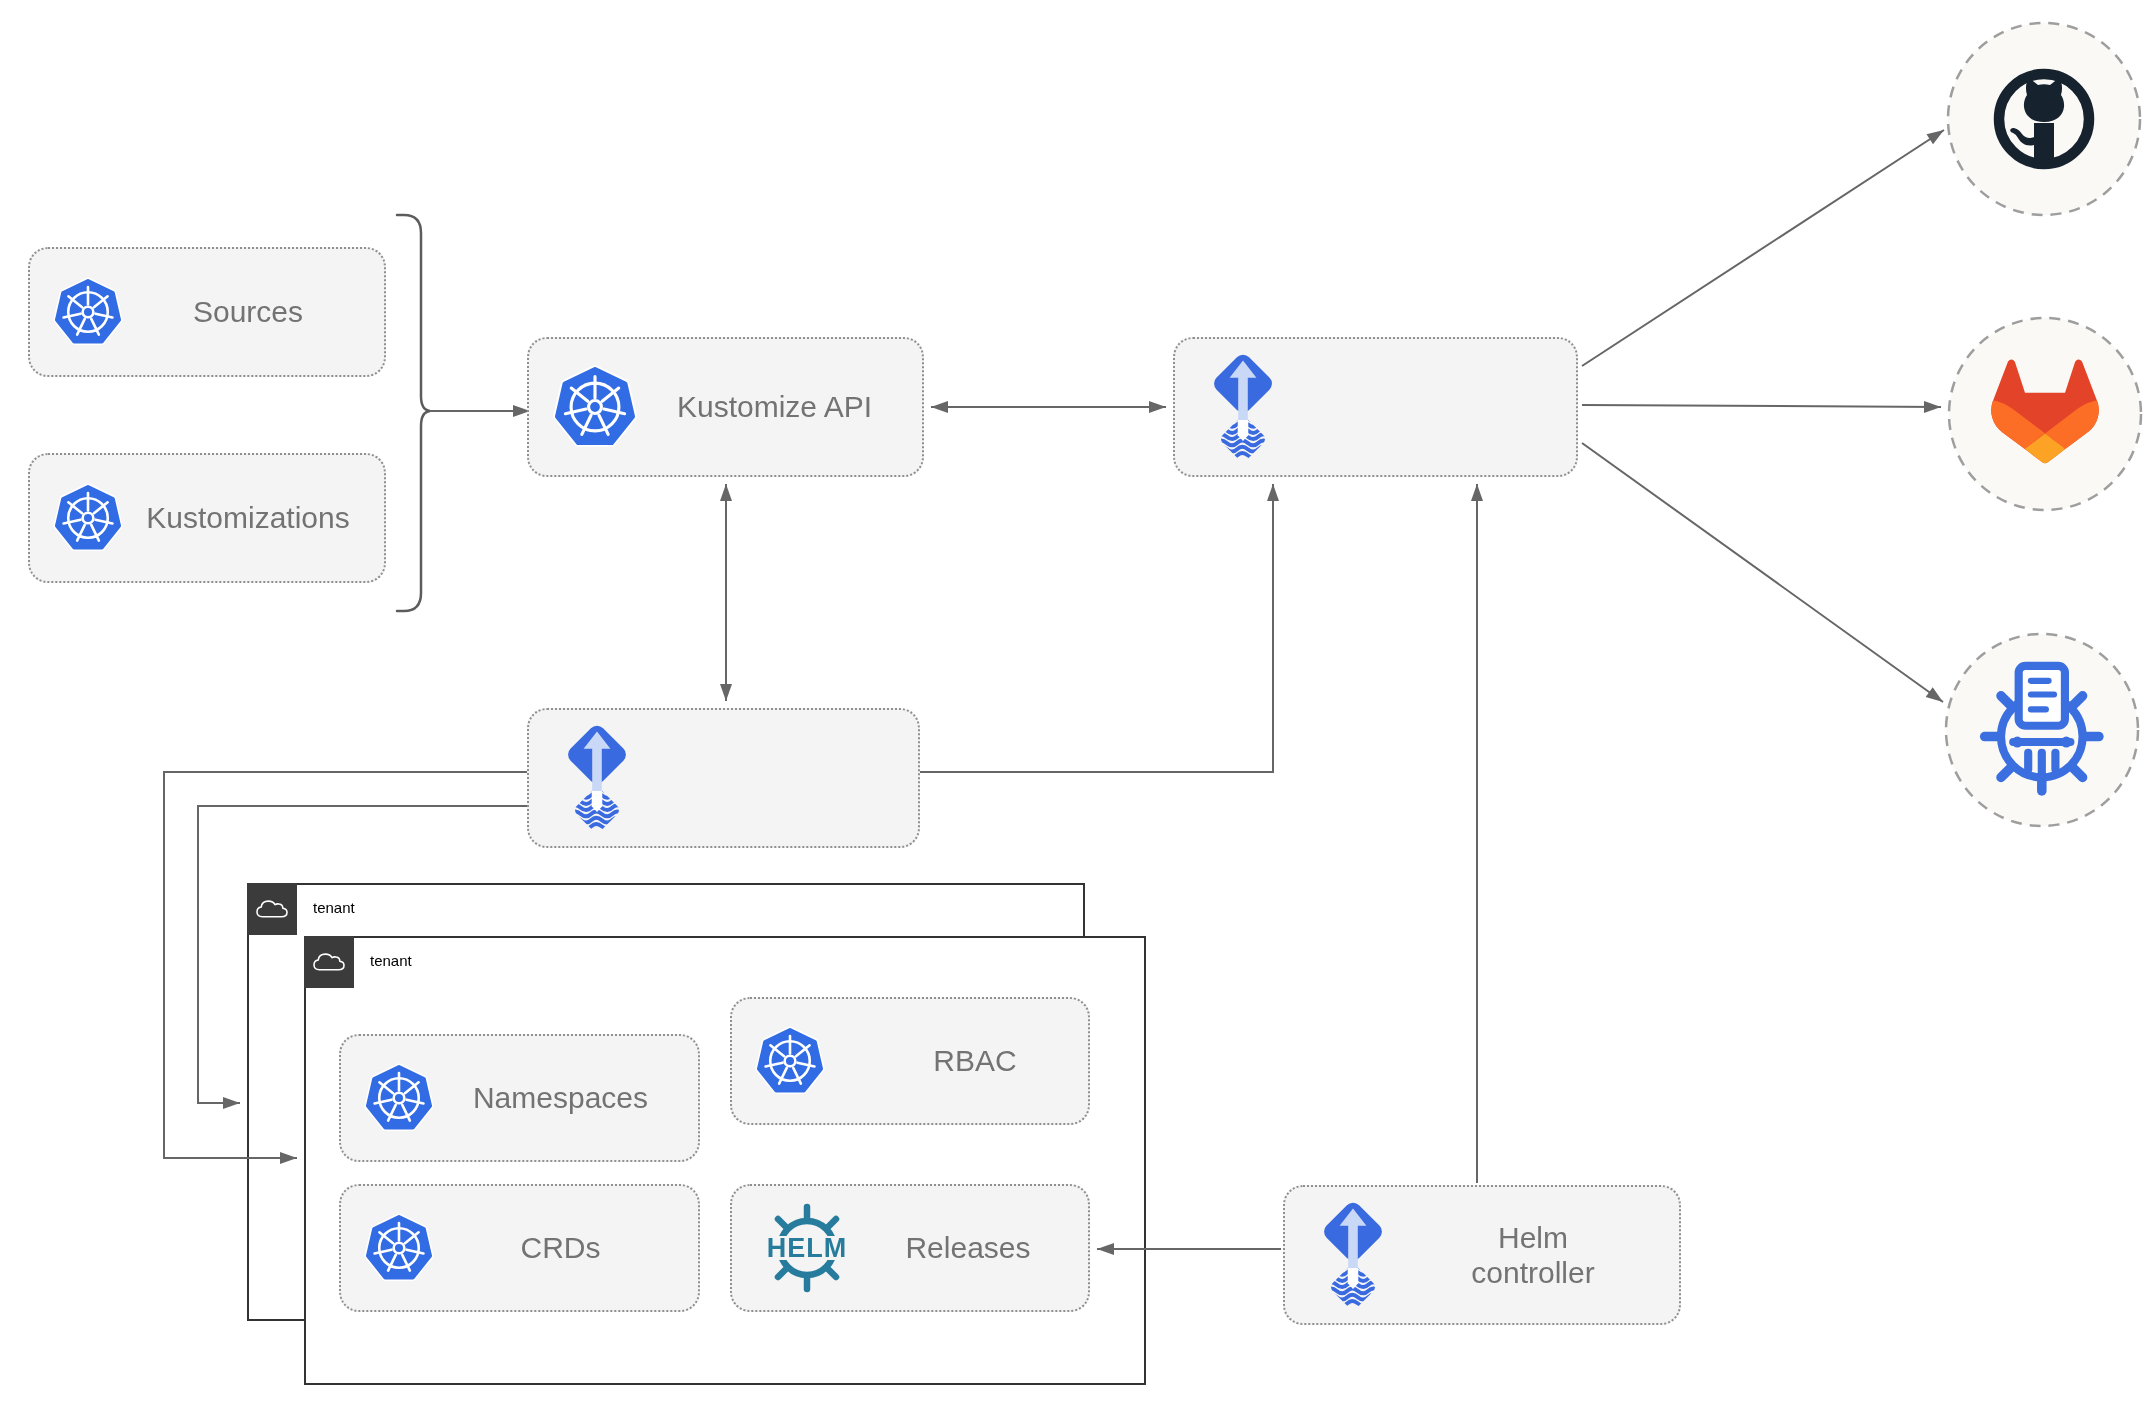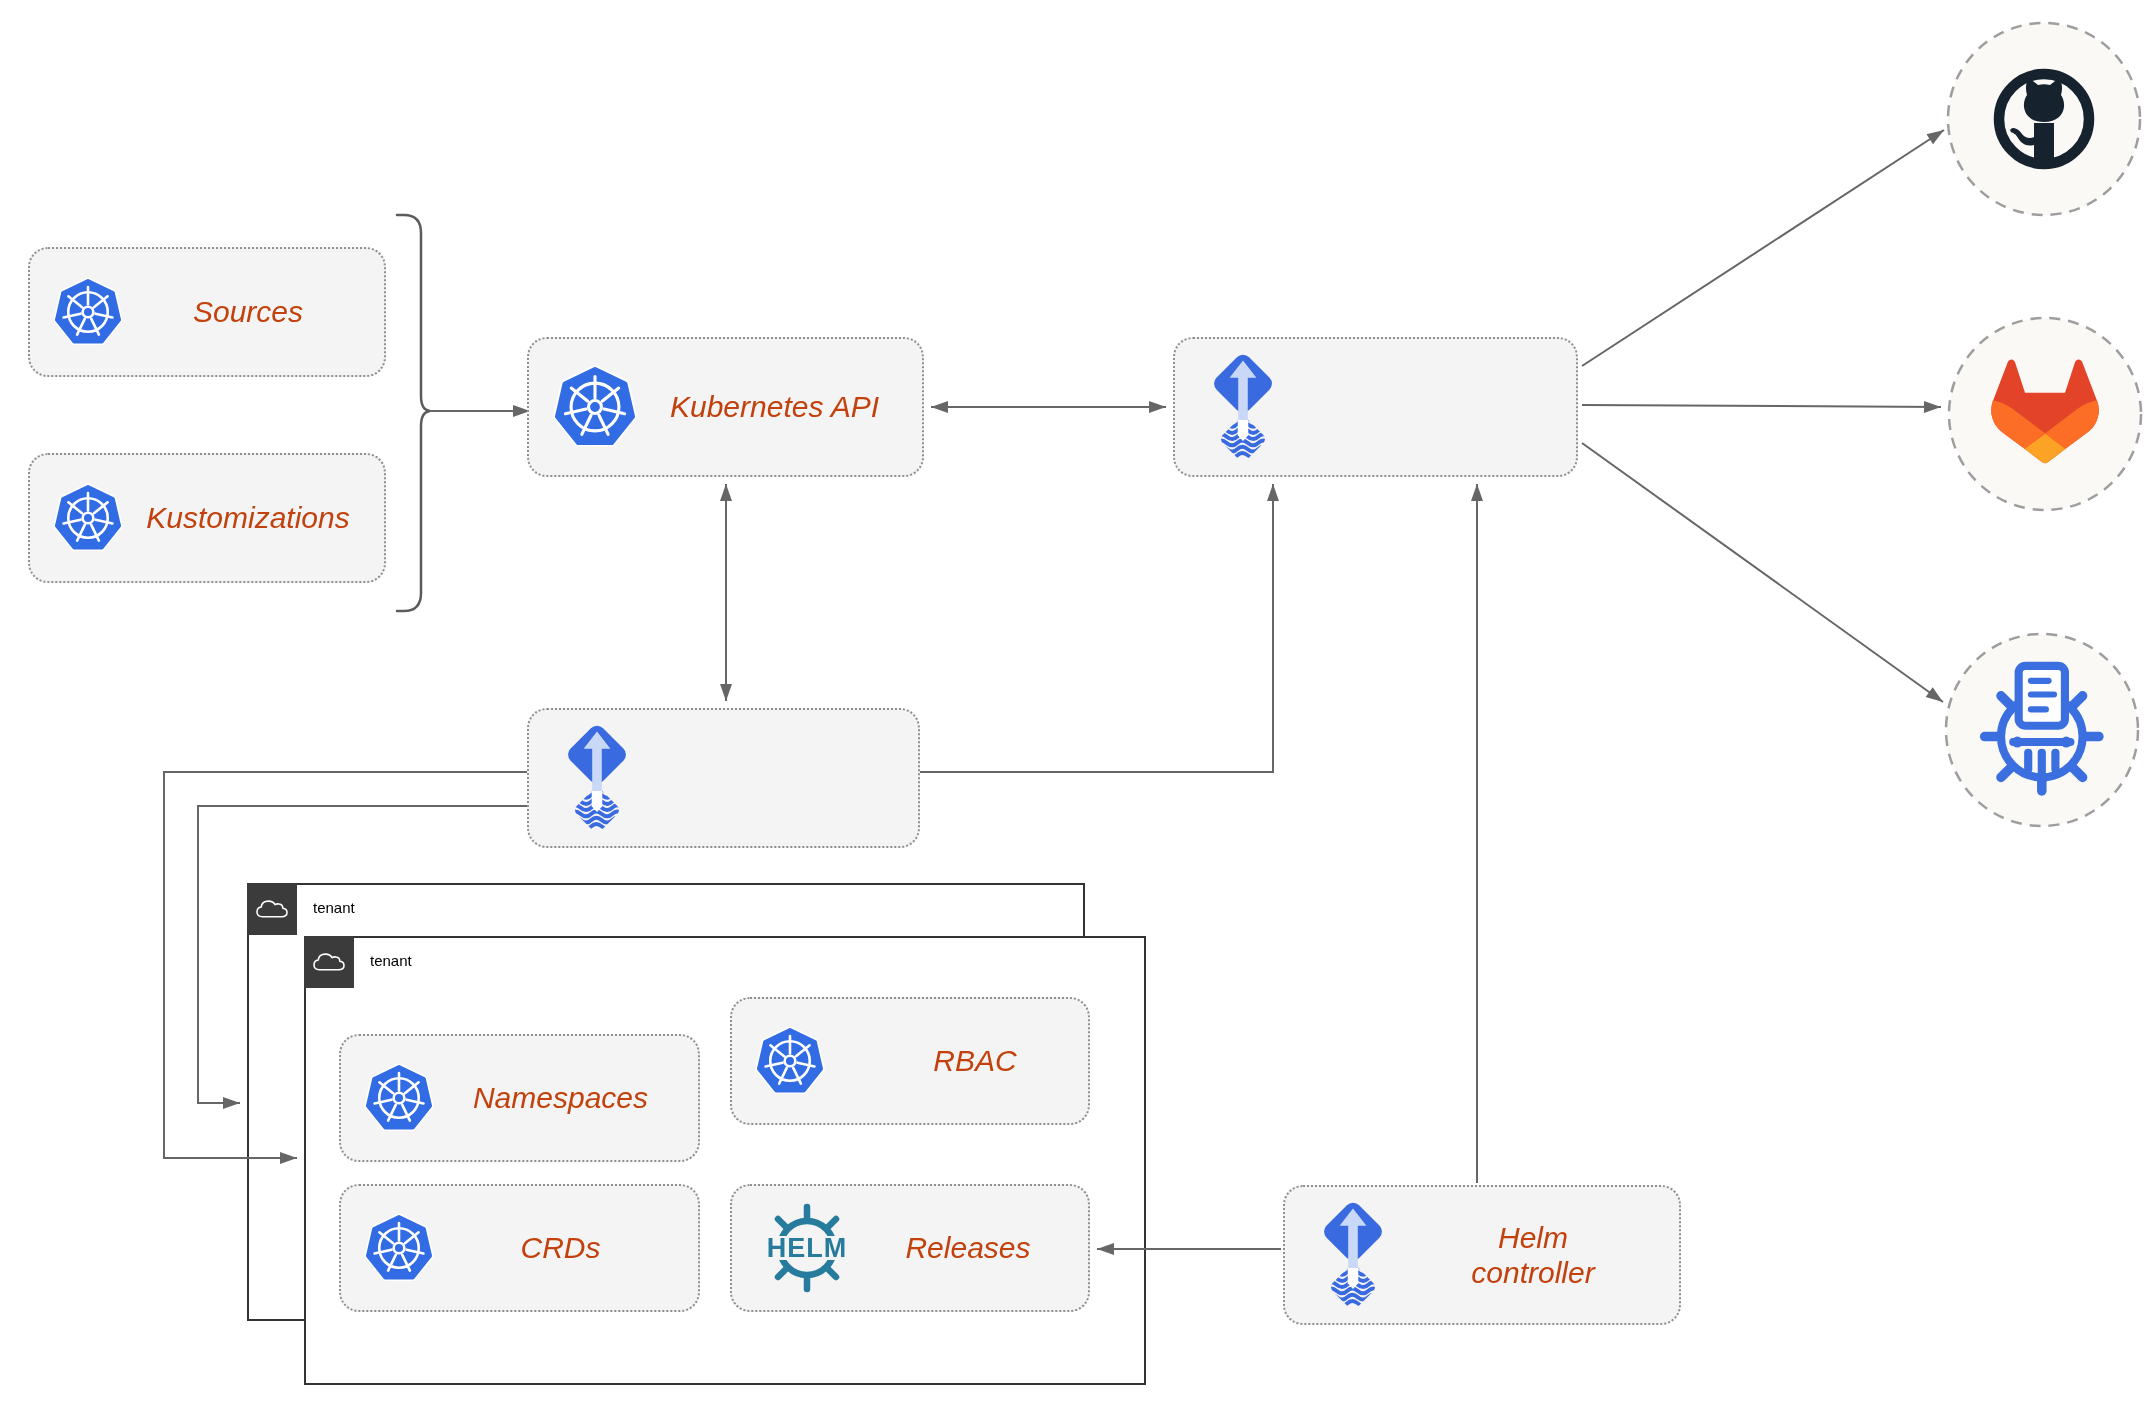--- a/index.html
+++ b/index.html
@@ -16,21 +16,21 @@
   .tenant-outer{z-index:1;}
   .tenant-inner{z-index:2;}
   .tenant-head{position:absolute;left:-2px;top:-2px;width:50px;height:52px;background:var(--tenant-header);display:flex;align-items:center;justify-content:center;}
   .tenant-label{position:absolute;left:64px;top:14px;font-size:15px;color:#000;}
   
   .node{
     position:absolute;z-index:10;box-sizing:border-box;
     background:var(--node-fill);border:2px dotted var(--node-border);border-radius:20px;
     display:flex;align-items:center;padding:0 14px 0 20px;
   }
-  .node .nlabel{flex:1;text-align:center;font-size:30px;line-height:1.18;color:#c2410c;font-style:italic;}
+  .node .nlabel{flex:1;text-align:center;font-size:30px;line-height:1.18;color:#737373;}
   .node .nlabel.narrow{max-width:196px;margin:0 auto;}
   .icon-wrap{flex:0 0 auto;display:flex;align-items:center;justify-content:center;}
   
   .ext{position:absolute;z-index:10;}
   
   .ic-k8s-sm{width:76px;height:76px;}
   .ic-k8s-lg{width:92px;height:92px;}
   .ic-flux{width:96px;height:113px;}
   .ic-helm{width:110px;height:100px;}
 </style>
@@ -136,21 +136,21 @@
   </span>
   <span class="nlabel">Kustomizations</span>
 </div>
 
 <div class="node" style="left:527px;top:337px;width:397px;height:140px;">
   <span class="icon-wrap">
     <svg class="ic-k8s-lg" viewBox="0 0 100 100">
         <use href="#ic-k8s"></use>
       </svg>
   </span>
-  <span class="nlabel">Kubernetes API</span>
+  <span class="nlabel">Kustomize API</span>
 </div>
 
 <div class="node" style="left:1173px;top:337px;width:405px;height:140px;">
   <span class="icon-wrap">
     <svg class="ic-flux" viewBox="0 0 100 118">
         <use href="#ic-flux"></use>
       </svg>
   </span>
 </div>
 

